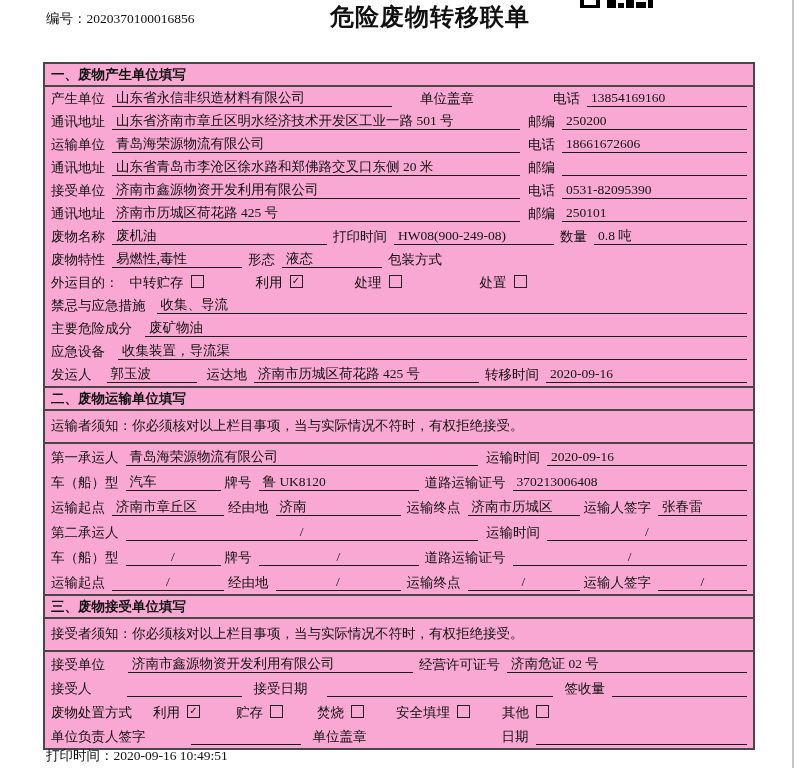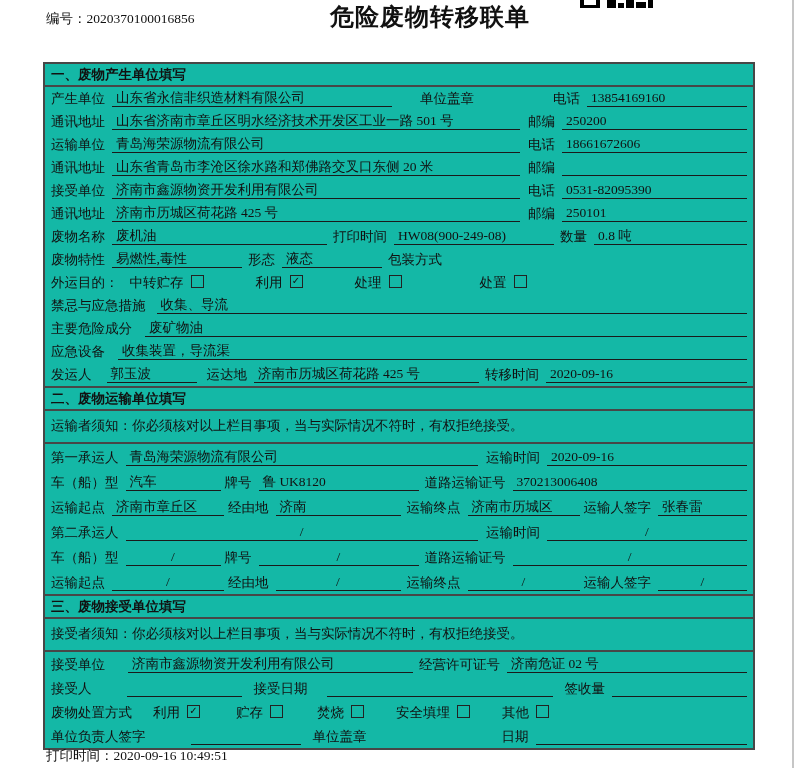--- a/index.html
+++ b/index.html
@@ -12,21 +12,21 @@
   .edge-line{position:absolute;top:0;left:792px;width:2px;height:768px;background:#c6c6c6;}
   
   .doc-number{position:absolute;left:46px;top:10px;white-space:nowrap;}
   .title{position:absolute;left:120px;top:1px;width:620px;text-align:center;
          font-size:24px;font-weight:bold;letter-spacing:1px;}
   
   .qr{position:absolute;left:578px;top:0;width:78px;height:9px;}
   .qr div{position:absolute;background:#000;}
   
   .form{position:absolute;left:43px;top:62px;width:712px;border:2px solid #474747;
-        box-sizing:border-box;background:#14b8a6;}
+        box-sizing:border-box;background:#f9a8d4;}
   .sec{box-sizing:border-box;}
   .sec + .sec{border-top:2px solid #474747;}
   .sec-h{font-weight:bold;padding:3px 6px 2px 6px;line-height:16px;
          border-bottom:2px solid #474747;font-size:13.5px;}
   .notice{padding:7px 6px 8px 6px;line-height:16px;border-bottom:2px solid #474747;}
   .frow{display:flex;align-items:flex-end;box-sizing:border-box;
         padding:4px 6px 3px 6px;}
   .lbl{white-space:nowrap;margin-right:7px;line-height:17px;}
   .val{border-bottom:1px solid #1a1a1a;padding:0 4px;white-space:nowrap;
        overflow:hidden;min-height:17px;line-height:17px;box-sizing:border-box;}

